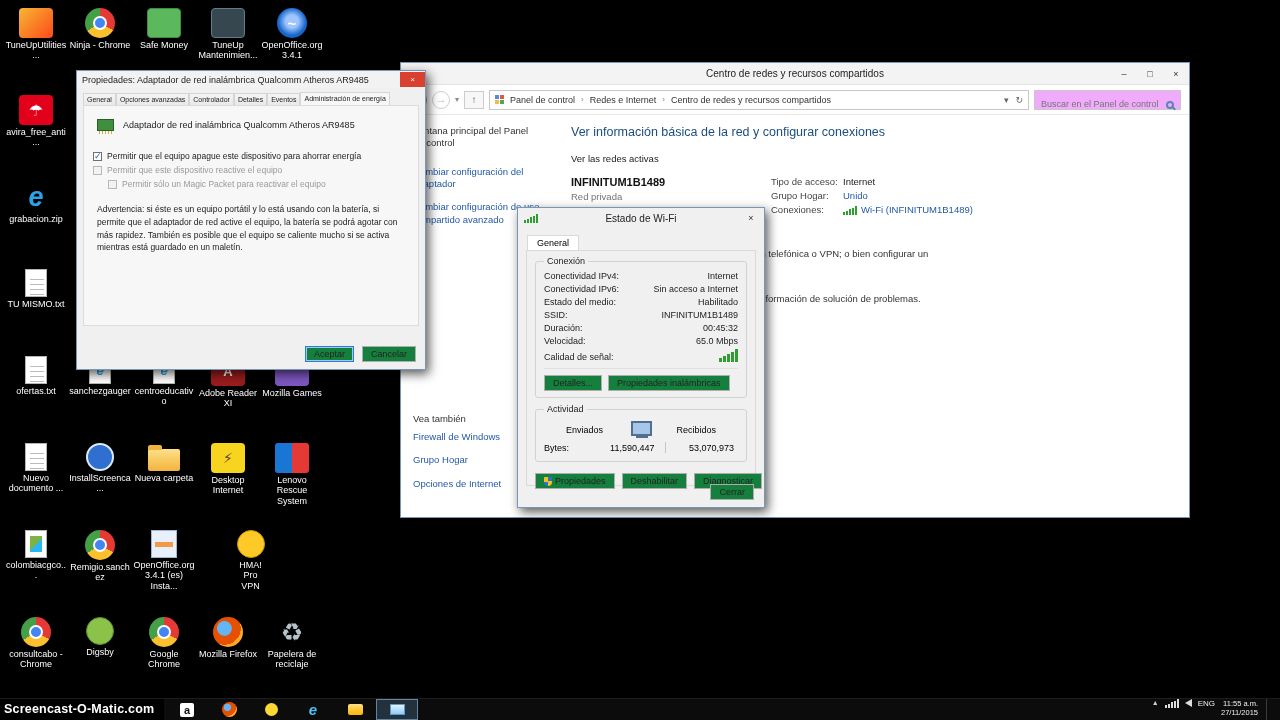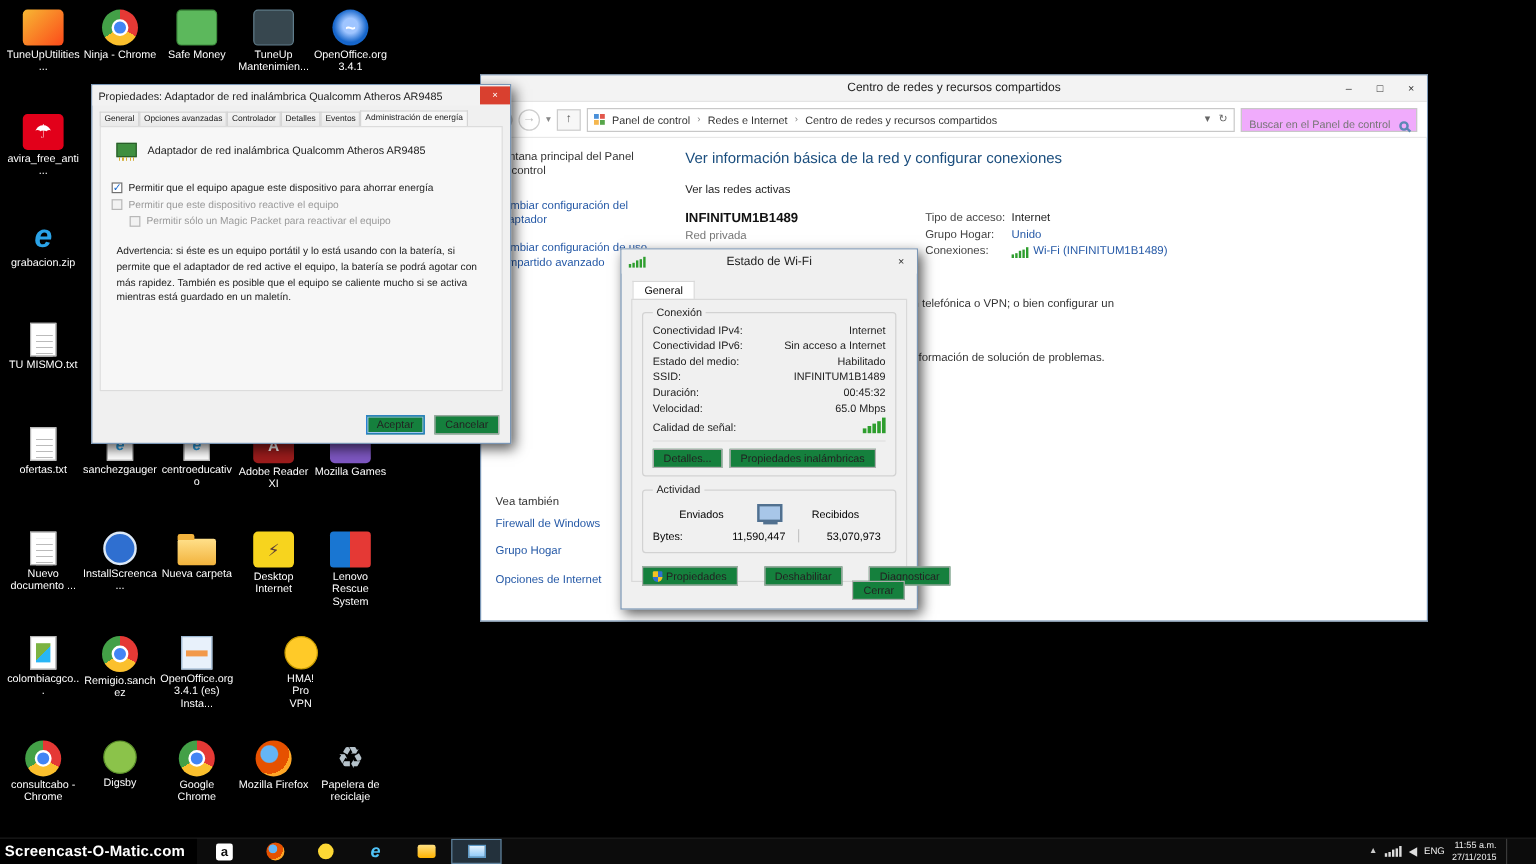--- a/index.html
+++ b/index.html
@@ -131,21 +131,21 @@
   .grp-btnrow{border-top:1px solid #e0e0e0;margin-top:6px;padding-top:6px;display:flex;gap:6px}
   .activity-top{display:flex;align-items:center;justify-content:space-between;padding:2px 22px 4px;font-size:9px}
   .pcicon{width:26px;height:17px;position:relative;display:inline-block}
   .pcicon::before{content:"";position:absolute;left:4px;top:0;width:17px;height:11px;border:2px solid #51708f;background:#a8c6e8}
   .pcicon::after{content:"";position:absolute;left:9px;bottom:0;width:12px;height:3px;background:#51708f}
   .activity-bytes{display:flex;font-size:9px;align-items:flex-end;padding-bottom:2px}
   .activity-bytes .b-label{width:42px}
   .activity-bytes .sent{flex:1;text-align:right;padding-right:10px}
   .vline{width:1px;height:11px;background:#c5c5c5}
   .activity-bytes .recv{flex:1;text-align:right;padding-right:4px}
-  .wd-actions{display:flex;gap:22px}
+  .wd-actions{display:flex;gap:7px}
   .wd-actions .btn{gap:3px}
   .shield{width:8px;height:9px;border-radius:1px 1px 4px 4px;display:inline-block;
     background:conic-gradient(#2f6fd0 0 90deg,#f3c222 90deg 180deg,#2f6fd0 180deg 270deg,#f3c222 270deg)}
   .wd-close-row{position:absolute;right:10px;bottom:7px}
 
   
   #propdlg{left:76px;top:70px;width:350px;height:300px;z-index:30}
   .pd-titlebar{height:17px;background:#f2f2f2;display:flex;align-items:center;padding-left:5px;border-bottom:none}
   .pd-titlebar .title{position:static;text-align:left;font-size:9px;color:#222}
   .pd-close{margin-left:auto;width:25px;height:15px;background:var(--close-red);color:#fff;font-size:8px;
@@ -179,21 +179,21 @@
   #taskbar-items{display:flex;height:100%}
   .tb-item{width:42px;height:100%;display:flex;align-items:center;justify-content:center;cursor:pointer}
   .tb-item.active{background:rgba(120,180,230,.22);box-shadow:inset 0 0 0 1px rgba(150,200,240,.55)}
   .tbi{width:15px;height:15px;display:flex;align-items:center;justify-content:center;font-size:12px;color:#fff}
   .i-amazon{background:#fff;color:#111;font-weight:bold;font-size:11px;border-radius:2px;width:14px;height:14px}
   .i-firefox{border-radius:50%;background:radial-gradient(circle at 36% 36%,#64b5f6 0 25%,#e65100 29% 62%,#ffa726 62%)}
   .i-yellow-app{border-radius:50%;background:#fdd835;width:13px;height:13px}
   .i-internet-explorer{color:#4fc3f7;font-style:italic;font-weight:bold;font-size:15px}
   .i-file-explorer{background:linear-gradient(#ffe082,#ffb300);border-radius:2px;width:15px;height:11px}
   .i-network-window{background:linear-gradient(#e3f2fd,#90caf9);border:1px solid #5d99c6;width:15px;height:11px}
-  .tray{margin-left:auto;display:flex;align-items:center;gap:6px;padding-right:19px;color:#ddd;height:100%}
+  .tray{margin-left:auto;display:flex;align-items:flex-start;gap:6px;padding-right:8px;color:#ddd;height:100%}
   .tray .glyph{font-size:7px;color:#ccc;cursor:pointer}
   .tray-sig i{background:#ddd !important}
   .tray-vol{width:0;height:0;border-top:4px solid transparent;border-bottom:4px solid transparent;
     border-right:7px solid #ddd;cursor:pointer}
   .lang{font-size:8px;color:#eee;cursor:pointer}
   .clock{font-size:7.5px;color:#eee;text-align:right;line-height:1.25;cursor:pointer;padding-right:2px}
   .show-desktop{width:6px;height:100%;border-left:1px solid #3a3a3a;cursor:pointer}
   #watermark{position:absolute;left:0;bottom:0;background:#000;color:#fff;font-size:12.5px;font-weight:bold;
     padding:3px 10px 4px 4px;z-index:60;letter-spacing:.2px}
 </style>

